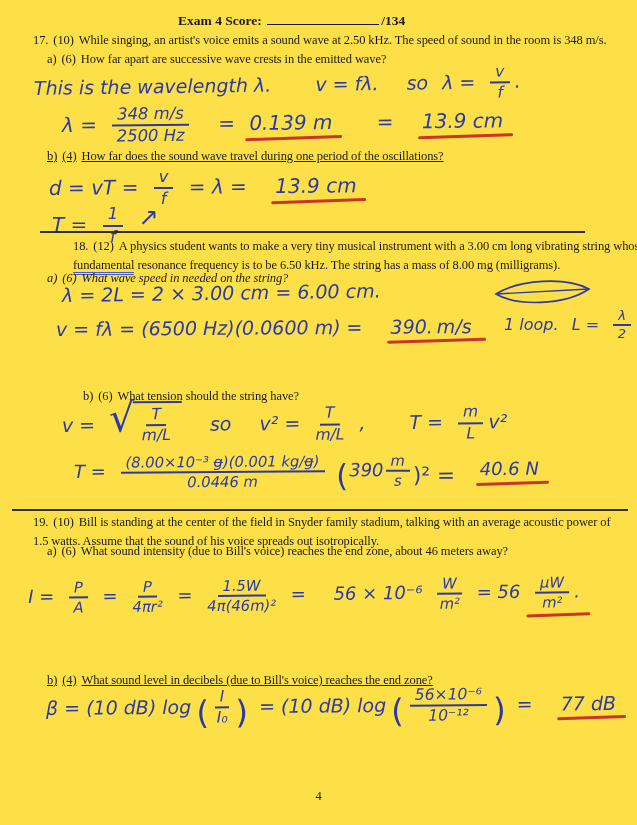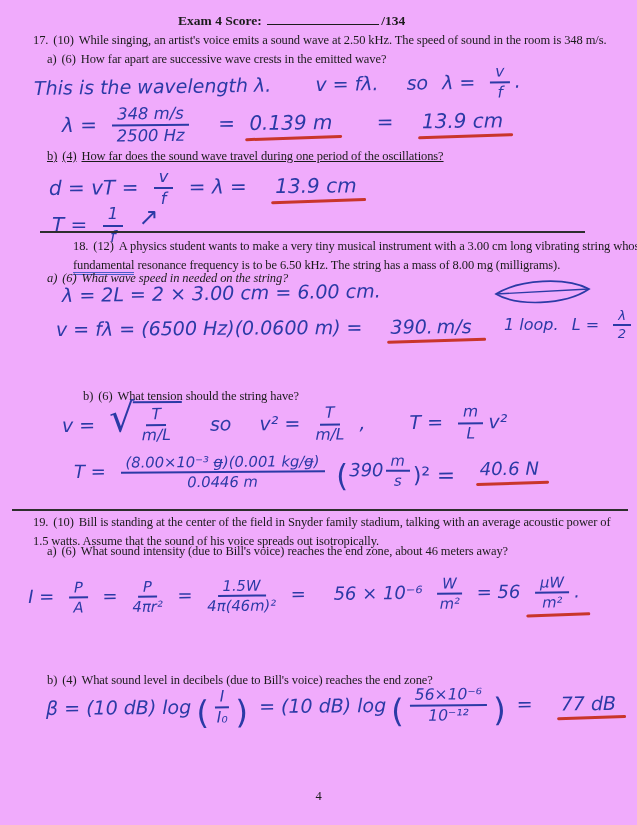--- a/index.html
+++ b/index.html
@@ -1,16 +1,16 @@
 <!DOCTYPE html>
 <html><head>
 <meta charset="utf-8">
 <style>
   html,body{margin:0;padding:0;background:#ffffff;}
-  .page{position:relative;width:637px;height:825px;background:#f0abfc;overflow:hidden;
+  .page{position:relative;width:637px;height:825px;background:#fde047;overflow:hidden;
         font-family:"Liberation Serif","DejaVu Serif",serif;color:#1b1b1b;}
   .pos{position:absolute;}
   
   .q{font-size:12.5px;letter-spacing:-0.1px;white-space:nowrap;}
   .q .sp{margin-right:5px;}
   .hdr{font-size:13.5px;font-weight:bold;white-space:nowrap;}
   .blank{display:inline-block;width:112px;border-bottom:1.2px solid #1b1b1b;height:13px;vertical-align:baseline;margin:0 2px;}
   .hrline{height:1.6px;background:#2e2e2e;}
   .uline-blue{border-bottom:3px double #4a5cc9;}
   
@@ -203,21 +203,21 @@
         <span class="num">W</span>
         <span class="den">m²</span>
       </span>
     <span class="tok">= 56</span>
     <span class="rul"><span class="frac">
           <span class="num">μW</span>
           <span class="den">m²</span>
         </span><span>.</span></span>
   </div>
 
-  <div class="pos q" style="top:673px;left:47px;">
+  <div class="pos q" style="top:673px;left:47px;text-decoration:underline;">
     <span class="sp">b)</span><span class="sp">(4)</span><span>What sound level in decibels (due to Bill's voice) reaches the end zone?</span>
   </div>
 
   <div class="pos hw hw-19" style="top:690px;left:42px;transform:rotate(-0.5deg);transform-origin:left;">
     <span class="tok">β = (10 dB) log</span><span class="bp">(</span><span class="frac">
         <span class="num">I</span>
         <span class="den">I₀</span>
       </span><span class="bp">)</span>
     <span class="tok">= (10 dB) log</span><span class="bp">(</span><span class="frac">
         <span class="num">56×10⁻⁶</span>

